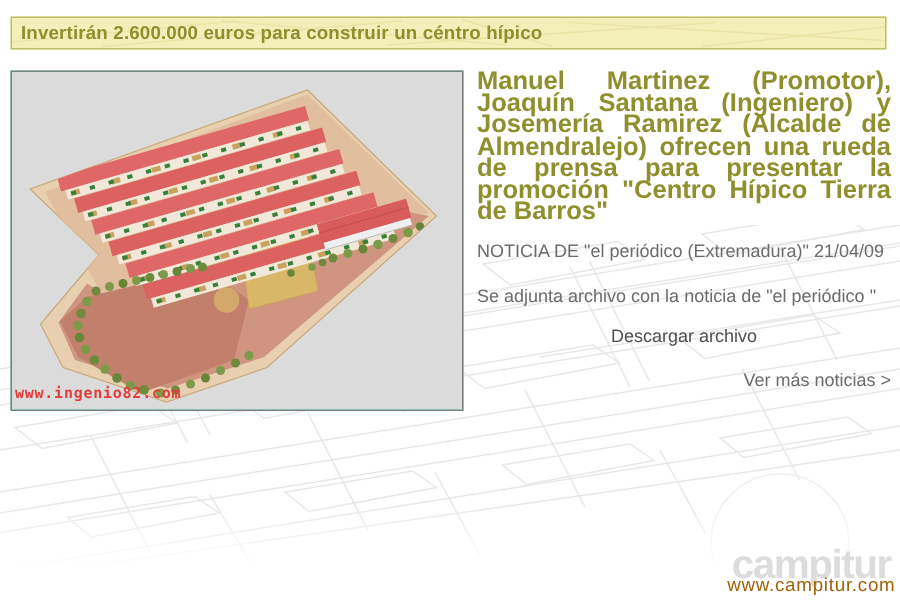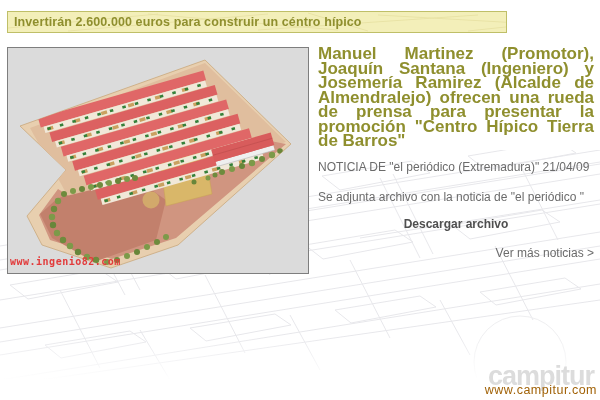--- a/index.html
+++ b/index.html
@@ -2,41 +2,41 @@
 <html><head>
 <meta charset="utf-8">
 <style>
   html,body{margin:0;padding:0;}
   body{
     width:600px;height:400px;position:relative;overflow:hidden;background:#ffffff;
     font-family:"Liberation Sans",sans-serif;
   }
   .wireframe-bg{position:absolute;left:0;top:150px;pointer-events:none;}
   .titlebar{
-    position:absolute;left:7px;top:11px;width:500px;height:22px;box-sizing:border-box;
+    position:absolute;left:7px;top:11px;width:584px;height:22px;box-sizing:border-box;
     background:#F3EFB9;border:1px solid #BFBF68;overflow:hidden;
   }
   .titlebar .texture{position:absolute;left:0;top:0;}
   .titlebar .label{
     position:relative;display:block;padding:3px 0 0 6px;
     font-size:12.5px;font-weight:bold;color:#8F8F2E;letter-spacing:0.1px;
   }
   .render-frame{
     position:absolute;left:7px;top:47px;width:300px;height:225px;
     border:1px solid #7E7E7E;background:#5eead4;
   }
   .content{position:absolute;left:318px;top:47px;width:276px;font-size:12px;color:#6B6B6B;}
   .content p{margin:0;}
   .intro{
     color:#8F8F2E;font-weight:bold;text-align:justify;line-height:14.5px;font-size:17px;
   }
   .meta-source{margin-top:11px !important;}
   .meta-attach{margin-top:16px !important;}
   .download-row{margin-top:13px !important;text-align:center;}
-  .download-row a{color:#4F4F4F;font-weight:bold;text-decoration:none;cursor:pointer;}
+  .download-row a{color:#4F4F4F;font-weight:normal;text-decoration:none;cursor:pointer;}
   .back-row{margin-top:8px !important;}
   .more-row{margin-top:15px !important;text-align:right;}
   .back-row a,.more-row a{color:#6B6B6B;text-decoration:none;cursor:pointer;}
   .campitur{
     position:absolute;right:3px;bottom:4px;text-align:center;line-height:1;pointer-events:none;
   }
   .campitur .brand{
     font-size:27px;font-weight:bold;color:#DCDCDC;letter-spacing:-1px;text-transform:lowercase;
   }
   .campitur .url{

